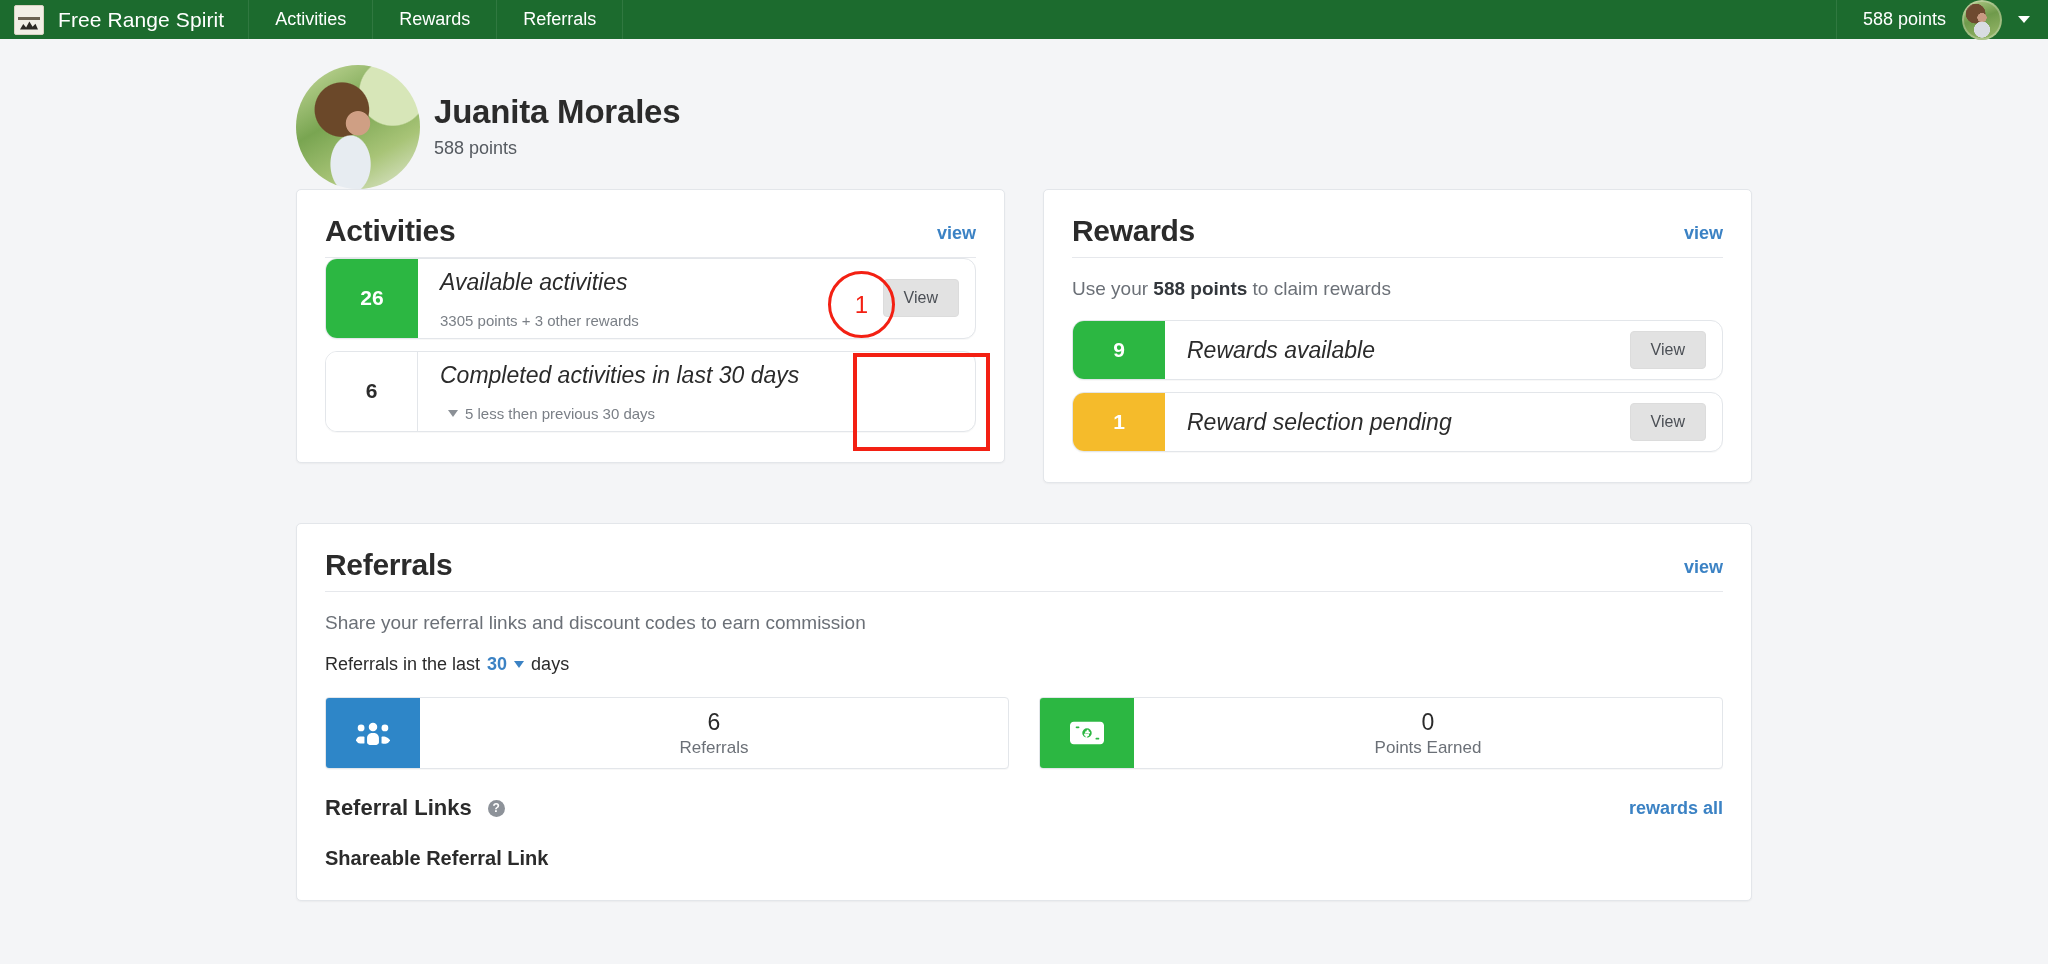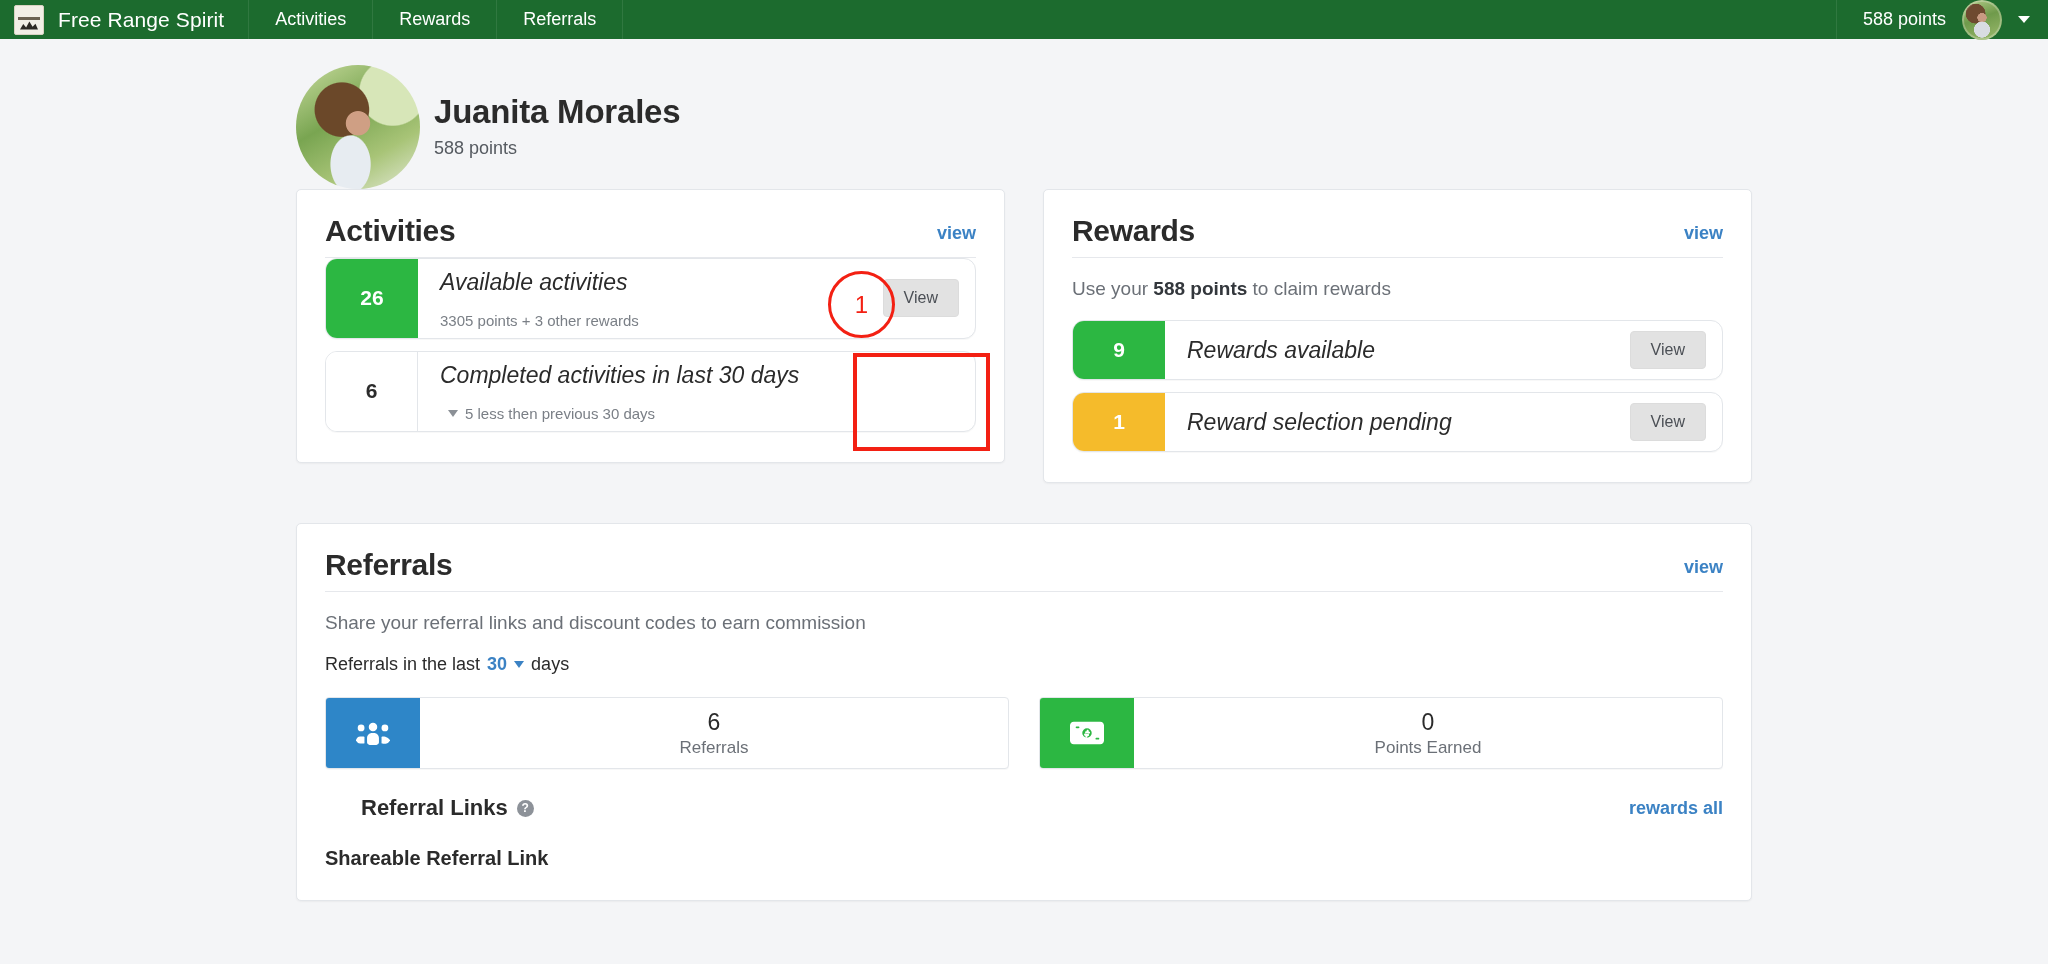--- a/index.html
+++ b/index.html
@@ -222,21 +222,21 @@
   }
   .ref-value { font-size: 23px; color: #2b2b2b; }
   .ref-caption { font-size: 17px; color: #6b7077; }
 
   .links-head {
     display: flex; align-items: center; justify-content: space-between;
     margin-top: 26px;
   }
   .links-title {
     font-size: 22px; font-weight: 700; color: #2b2b2b;
-    display: flex; align-items: center; gap: 9px; margin-left: 36px;
+    display: flex; align-items: center; gap: 16px;
   }
   .help-icon {
     width: 17px; height: 17px; border-radius: 50%;
     background: #8d9299; color: #ffffff;
     font-size: 12px; font-weight: 700;
     display: flex; align-items: center; justify-content: center;
     cursor: pointer;
   }
   .expand-link {
     font-size: 18px; color: #3b82c4; font-weight: 700;

